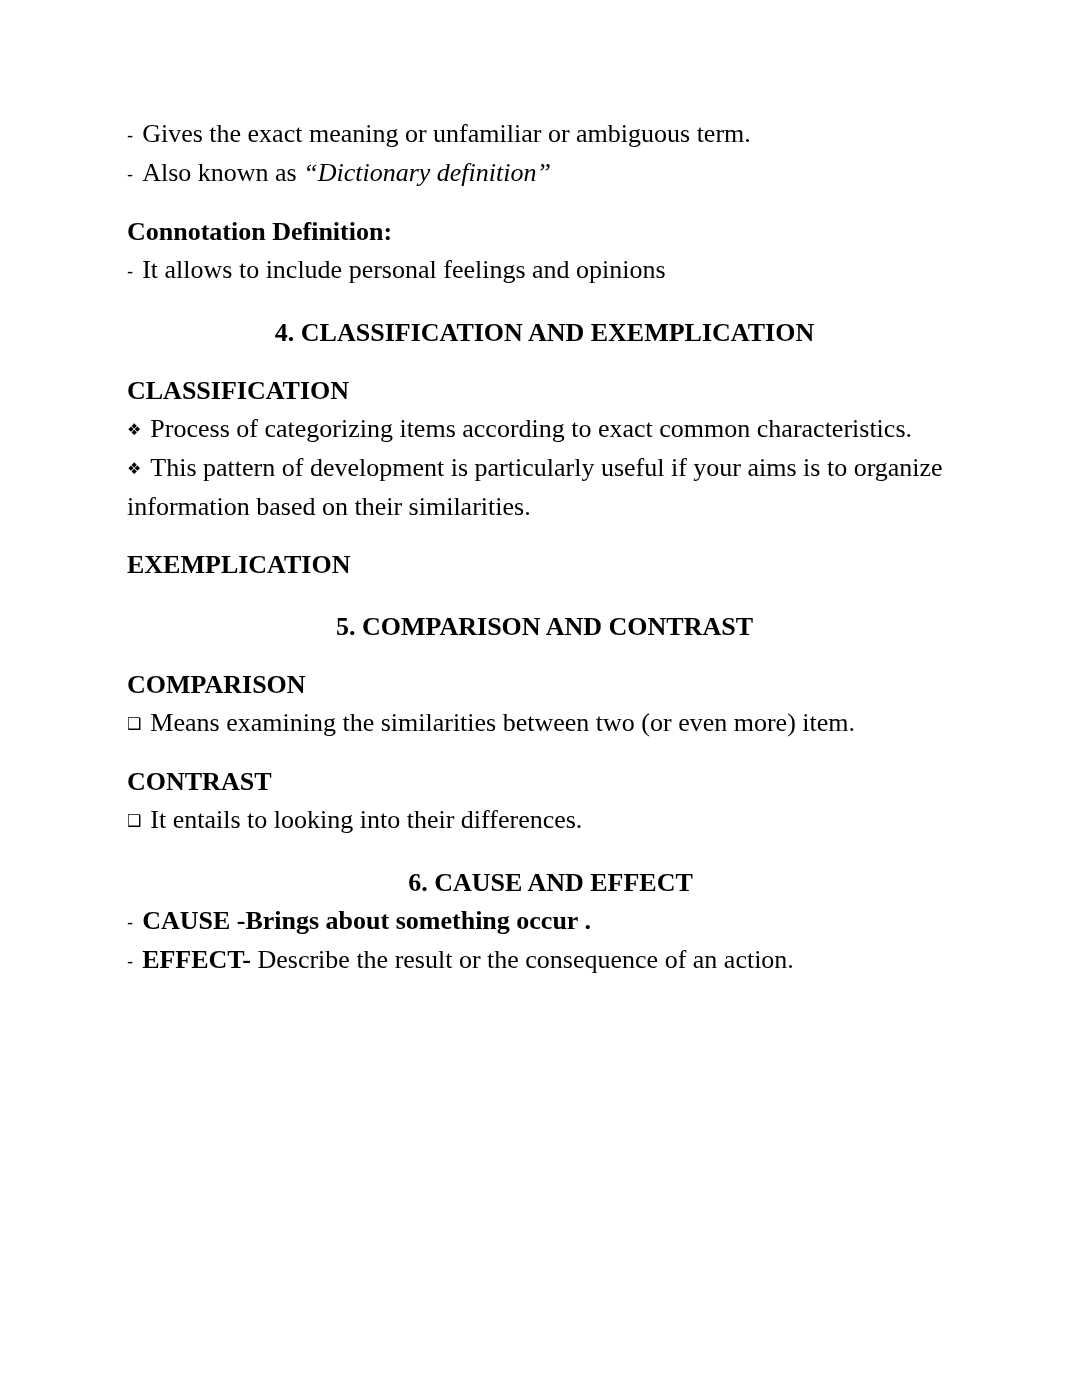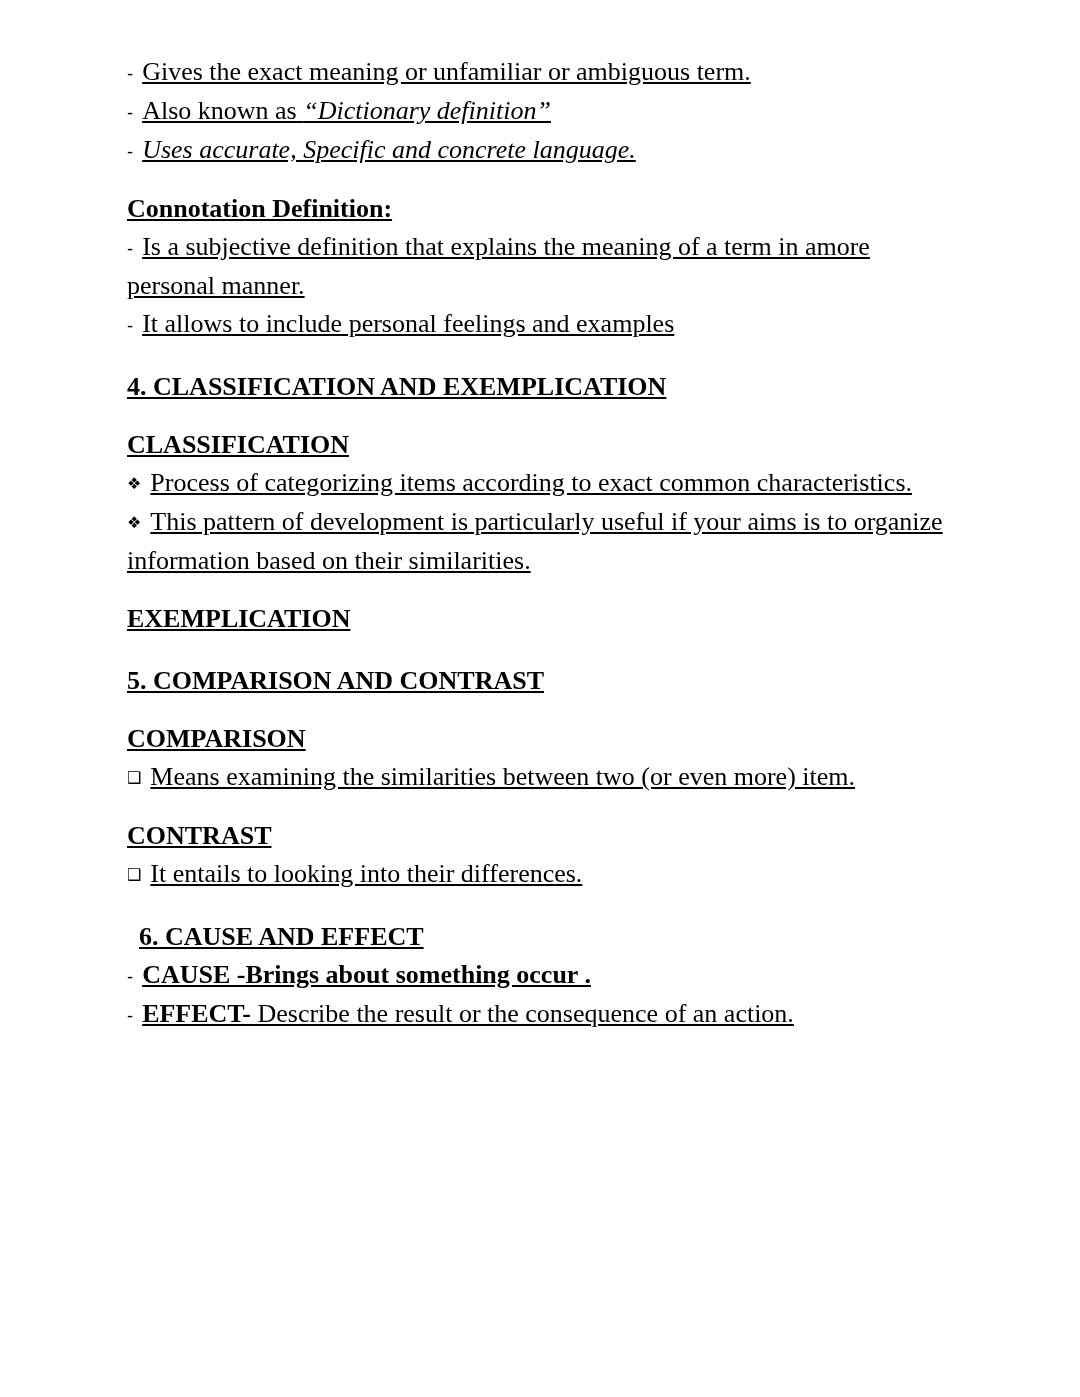--- a/index.html
+++ b/index.html
@@ -8,32 +8,32 @@
     width: 1080px;
     height: 1397px;
     background: #ffffff;
     color: #000000;
     font-family: "Liberation Serif", serif;
     overflow: hidden;
   }
   .page {
     width: 100%;
     height: 100%;
-    padding: 53px 118px 0 127px;
-    text-decoration: underline;
+    padding: 115px 118px 0 127px;
   }
   p, h2 {
     margin: 0;
     font-size: 26px;
     line-height: 38px;
     font-weight: normal;
   }
   h2 {
     font-weight: bold;
     margin: 24px 0 20px 0;
+    text-align: center;
   }
   h2.tight { margin-bottom: 0; margin-left: 12px; }
   .bold { font-weight: bold; margin-top: 20px; }
   .italic { font-style: italic; }
   .marker {
     font-family: "DejaVu Sans", sans-serif;
     display: inline-block;
   }
   .dash {
     font-size: 17px;
@@ -48,27 +48,25 @@
 </style>
 </head>
 <body style="background: rgb(255, 255, 255); color: rgb(0, 0, 0);">
 
 <div class="page">
 
   <p><span class="marker dash">-</span><span>Gives the exact meaning or unfamiliar or ambiguous term.</span></p>
 
   <p><span class="marker dash">-</span><span>Also known as </span><span class="italic">“Dictionary definition”</span></p>
 
-  <p><span class="marker dash">-</span><span class="italic">Uses accurate, Specific and concrete language.</span></p>
 
   <p class="bold">Connotation Definition:</p>
 
-  <p><span class="marker dash">-</span><span>Is a subjective definition that explains the meaning of a term in amore personal manner.</span></p>
 
-  <p><span class="marker dash">-</span><span>It allows to include personal feelings and examples</span></p>
+  <p><span class="marker dash">-</span><span>It allows to include personal feelings and opinions</span></p>
 
   <h2>4. CLASSIFICATION AND EXEMPLICATION</h2>
 
   <p class="bold">CLASSIFICATION</p>
 
   <p><span class="marker bullet">❖</span><span>Process of categorizing items according to exact common characteristics.</span></p>
 
   <p><span class="marker bullet">❖</span><span>This  pattern of development is particularly useful if your aims is to organize information based on their similarities.</span></p>
 
   <p class="bold">EXEMPLICATION</p>

